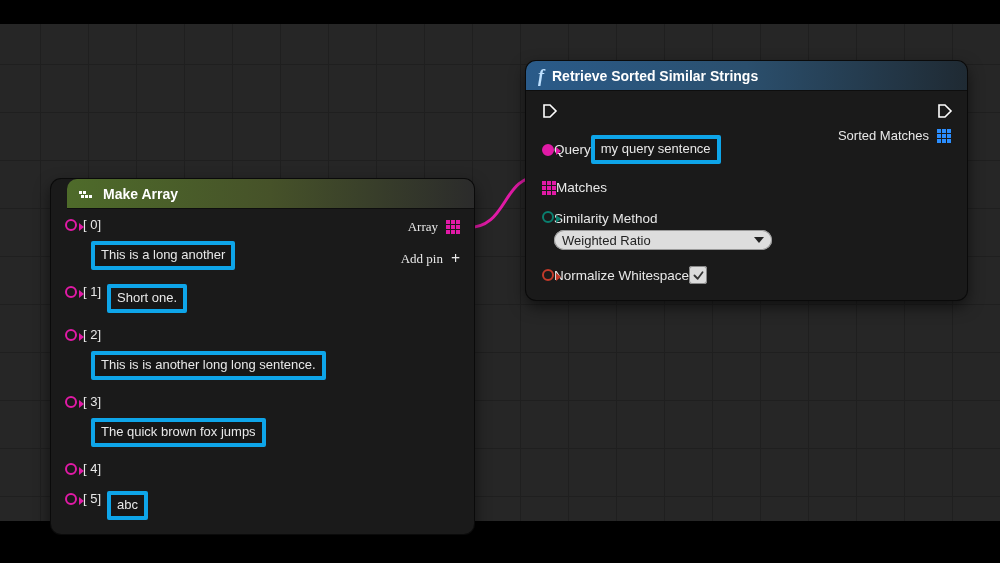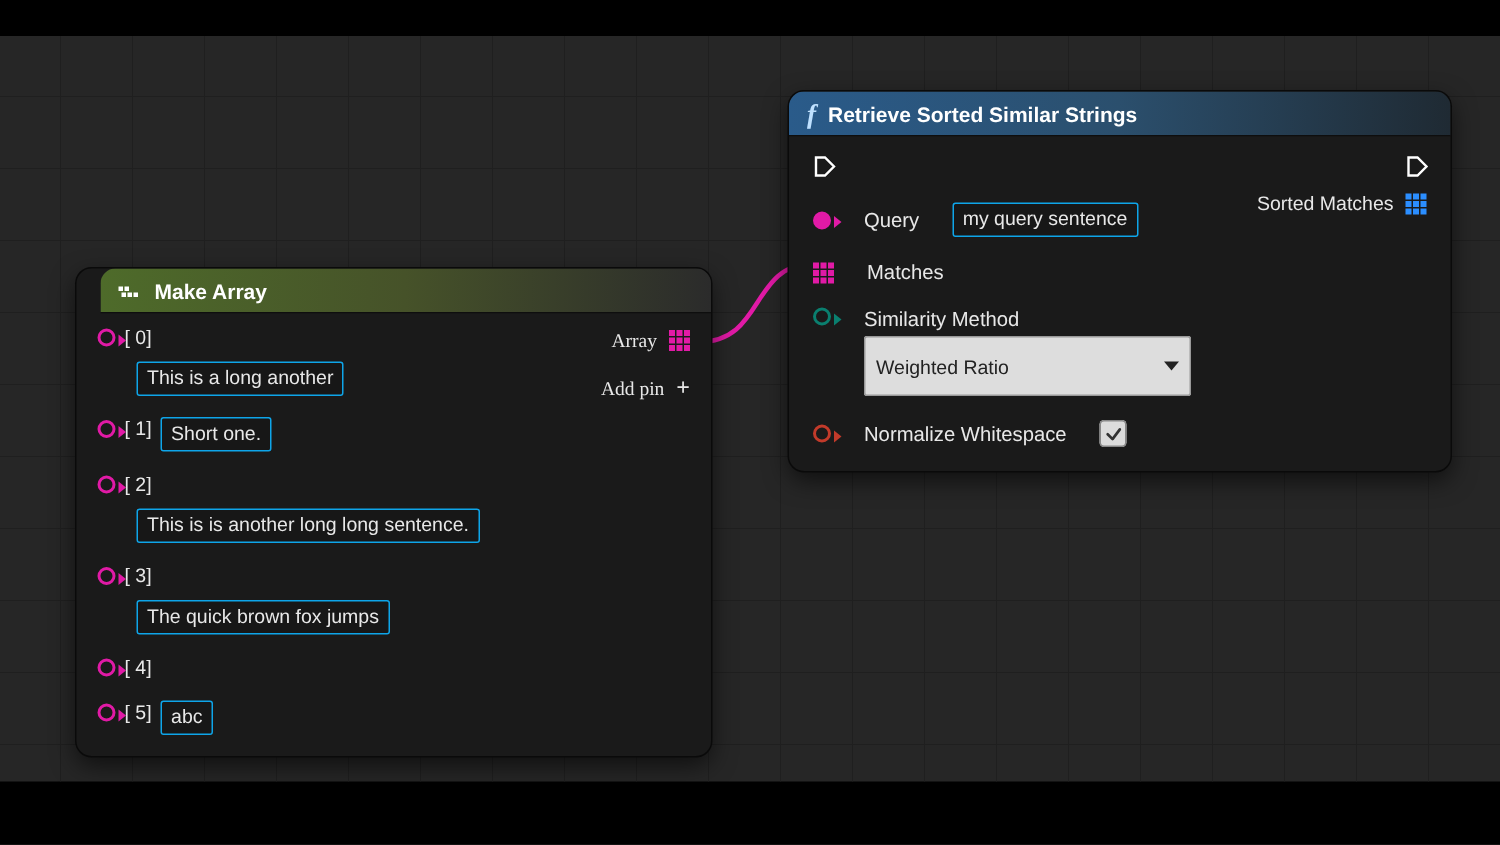--- a/index.html
+++ b/index.html
@@ -76,21 +76,21 @@
     width:0;height:0;
     border-top:4px solid transparent;
     border-bottom:4px solid transparent;
     border-left:5px solid #e11aa6;
     position:absolute; left:12px; top:1.5px;
   }
   .pin-tri.red { border-left-color:#c23a2a; }
 
   .field {
     display:inline-block;
-    border: 1px solid #0ea5e9;
+    border: 4px solid #0ea5e9;
     padding: 2px 6px 3px 6px;
     border-radius: 2px;
     background: rgba(0,0,0,.1);
     color:#e8e8e8;
     font-size:13px;
     line-height:16px;
   }
 
   .array-out-col { position:absolute; right:14px; top:40px; text-align:right; display:flex; flex-direction:column; gap:16px; align-items:flex-end;font-family:Liberation Serif, serif; }
   .array-out-row { display:flex; align-items:center; gap:8px; justify-content:flex-end; }
@@ -117,34 +117,34 @@
       linear-gradient(#2b8eff,#2b8eff) 10px 5px/4px 4px no-repeat,
       linear-gradient(#2b8eff,#2b8eff) 0 10px/4px 4px no-repeat,
       linear-gradient(#2b8eff,#2b8eff) 5px 10px/4px 4px no-repeat,
       linear-gradient(#2b8eff,#2b8eff) 10px 10px/4px 4px no-repeat;
   }
   .plus-icon { font-weight:bold; font-size:16px; line-height:12px; }
 
   
   #node-retrieve { left: 526px; top: 37px; width: 441px; }
   .retrieve-body { position:relative; padding:12px 16px 16px 16px; display:flex; flex-direction:column; gap:16px; }
-  .in-row { display:flex; align-items:center; gap:22px; }
+  .in-row { display:flex; align-items:center; gap:0; }
   .in-row .lbl { font-size:13.5px; }
   .exec-pin {
     display:inline-block; width:14px; height:16px; position:relative;
   }
   .exec-pin svg { display:block; }
   .out-col { position:absolute; right:16px; top:12px; display:flex; flex-direction:column; gap:9px; align-items:flex-end; }
   .out-row { display:flex; align-items:center; gap:8px; }
 
   .select {
     display:flex; align-items:center; justify-content:space-between;
-    width: 218px; height:40px;
+    width: 218px; height:20px;
     background:#ddd; color:#222;
-    border-radius:2px; padding:0 8px;
+    border-radius:12px; padding:0 8px;
     font-size:13px;
     box-shadow: inset 0 0 0 1px #999;
   }
   .sel-arrow { width:0;height:0;border-left:5px solid transparent;border-right:5px solid transparent;border-top:6px solid #222; }
 
   .chk {
     width:18px; height:18px; border-radius:3px;
     background:#dcdcdc; display:inline-flex; align-items:center; justify-content:center;
     box-shadow: inset 0 0 0 1px #888;
   }

